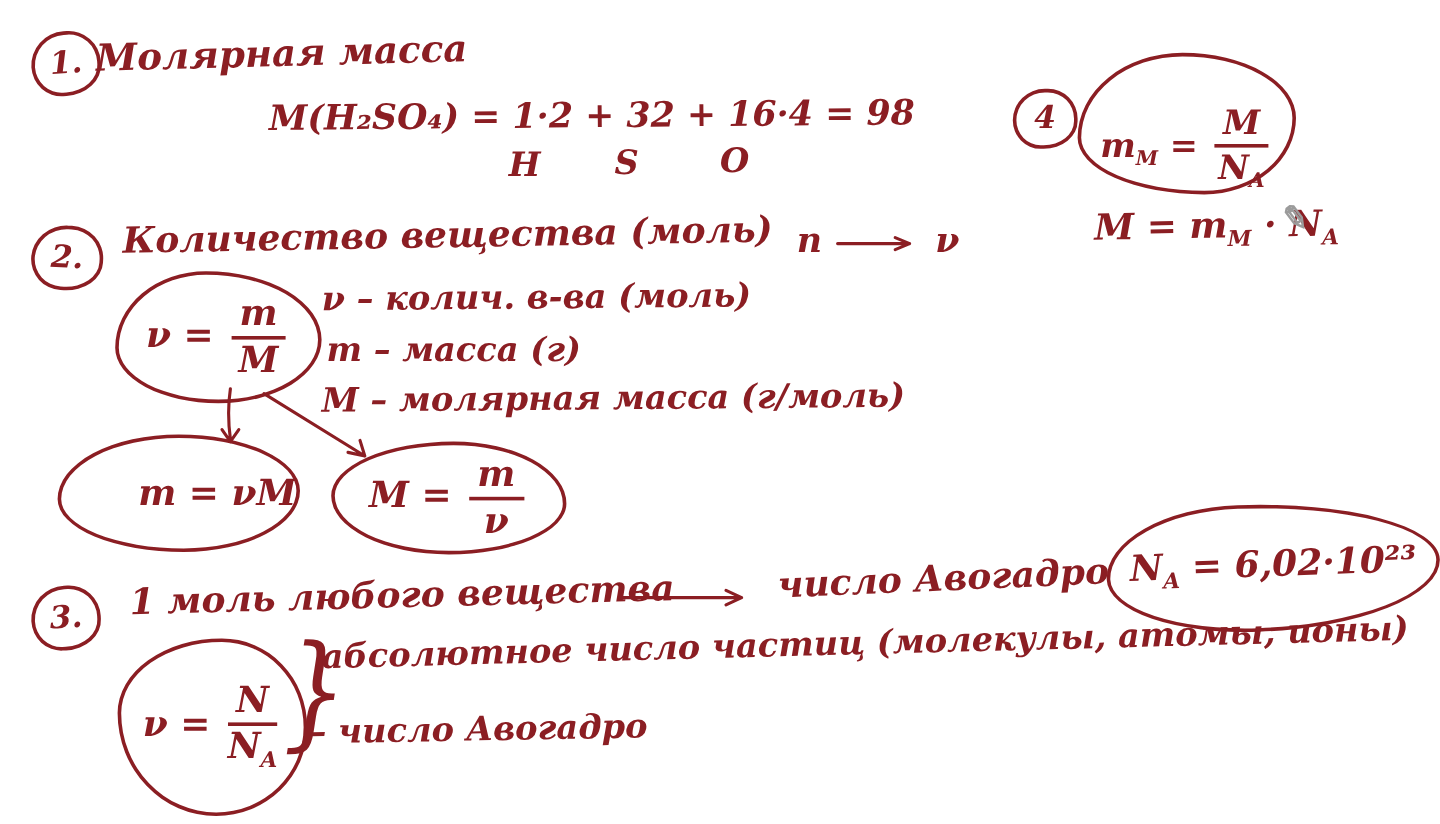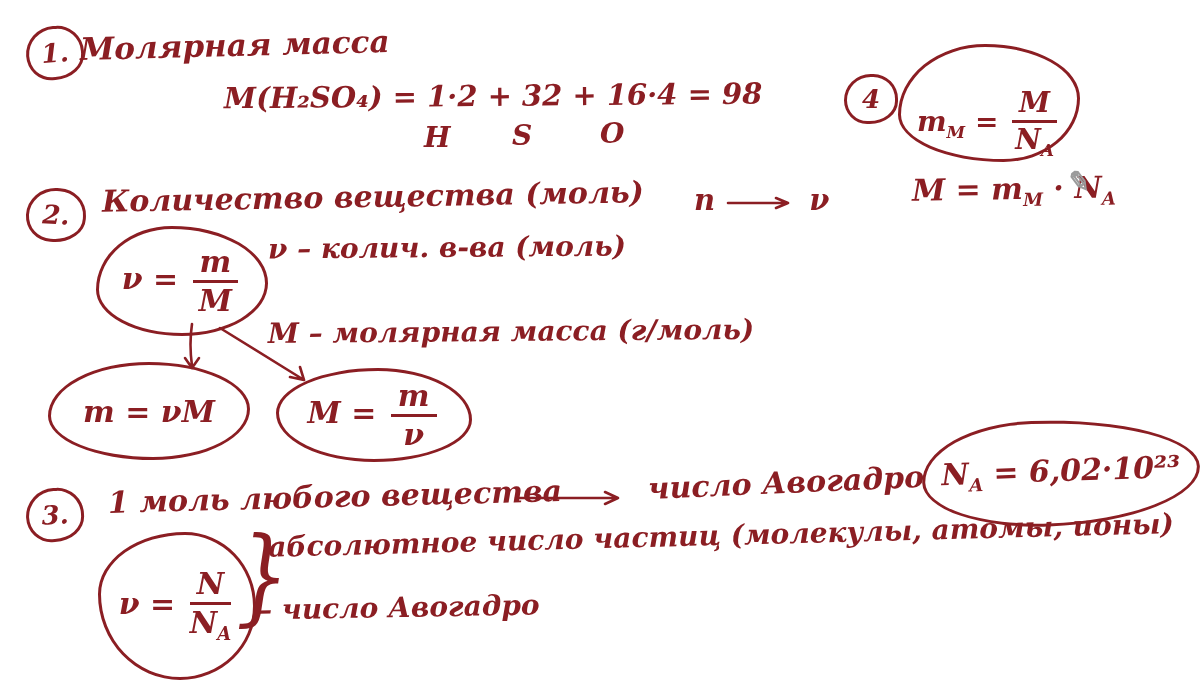--- a/index.html
+++ b/index.html
@@ -64,47 +64,48 @@
       </span>
     </span>
   </div>
   <div class="hw t30" style="left:912px; top:172px; transform:rotate(-1deg);">
     <span>M = m</span><sub class="sm">M</sub><span> · N</span><sub class="sm">A</sub>
   </div>
   <span class="pencil" style="left:1068px; top:166px;">✎</span>
 
   <div class="badge" style="left:26px; top:188px; width:54px; height:48px; transform:rotate(3deg);">2.</div>
   <div class="hw t30" style="left:102px; top:180px; transform:rotate(-1deg);">Количество вещества (моль)</div>
-  <div class="hw t29" style="left:664px; top:184px;margin-left:30px;">
+  <div class="hw t29" style="left:664px; top:184px;">
     <span>n</span>
     <svg class="arrow-svg" width="74" height="18" viewBox="0 0 74 18">
       <path d="M3 10 H63 M63 10 l-12 -5 M63 10 l-12 5" fill="none" stroke="var(--ink)" stroke-width="2.6" stroke-linecap="round"></path>
     </svg>
     <span>ν</span>
   </div>
 
   <div class="cloud" style="left:96px; top:226px; width:166px; height:104px; border-radius:44% 56% 50% 50% / 58% 52% 48% 42%;">
     <span class="t30">
       <span>ν =</span>
       <span class="frac">
         <span class="num">m</span>
         <span class="den">M</span>
       </span>
     </span>
   </div>
 
   <div class="hw t28" style="left:268px; top:232px; transform:rotate(-0.5deg);">ν – колич. в-ва (моль)</div>
+  <div class="hw t28" style="left:272px; top:276px;">m – масса (г)</div>
   <div class="hw t28" style="left:268px; top:316px; transform:rotate(-0.5deg);">M – молярная масса (г/моль)</div>
 
   <svg class="overlay" style="left:176px; top:322px;" width="140" height="70" viewBox="0 0 140 70">
     <path d="M16 2 q-3 20 0 42 M16 46 l-7 -10 M16 46 l7 -10" fill="none" stroke="var(--ink)" stroke-width="2.6" stroke-linecap="round"></path>
     <path d="M44 6 L128 58 M128 58 l-14 -3 M128 58 l-4 -13" fill="none" stroke="var(--ink)" stroke-width="2.6" stroke-linecap="round"></path>
   </svg>
 
-  <div class="ellipse" style="left:48px; top:362px; width:196px; height:92px; border-radius:50% 50% 48% 52% / 55% 48% 52% 45%;">
+  <div class="ellipse" style="left:48px; top:362px; width:196px; height:92px; border-radius:50% 50% 48% 52% / 55% 48% 52% 45%;justify-content:flex-end;">
     <span class="t30">m = νM</span>
   </div>
   <div class="ellipse" style="left:276px; top:368px; width:190px; height:88px; border-radius:52% 48% 50% 50% / 48% 55% 45% 52%;">
     <span class="t30">
       <span>M =</span>
       <span class="frac">
         <span class="num">m</span>
         <span class="den">ν</span>
       </span>
     </span>

